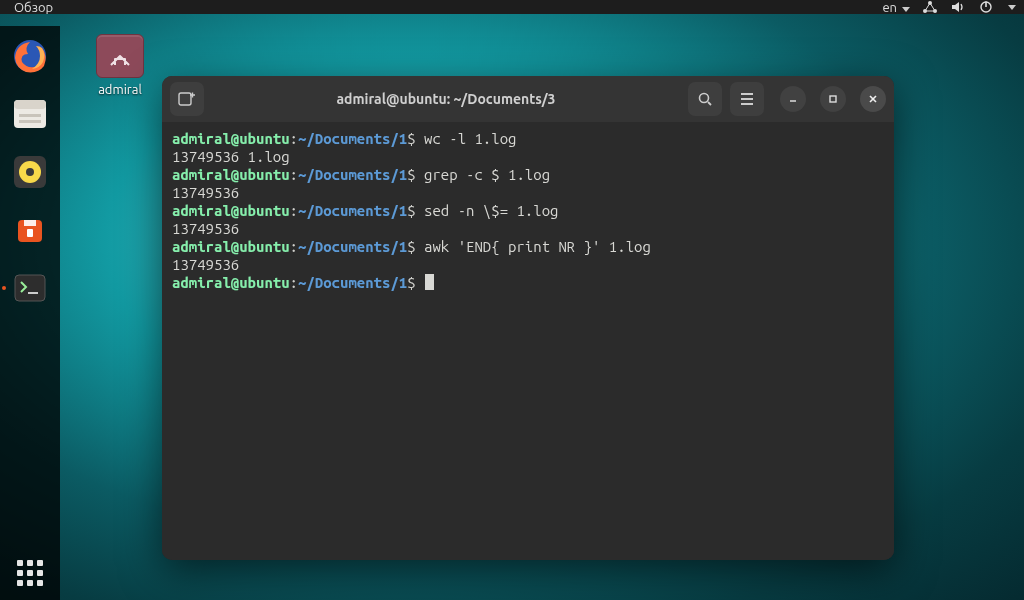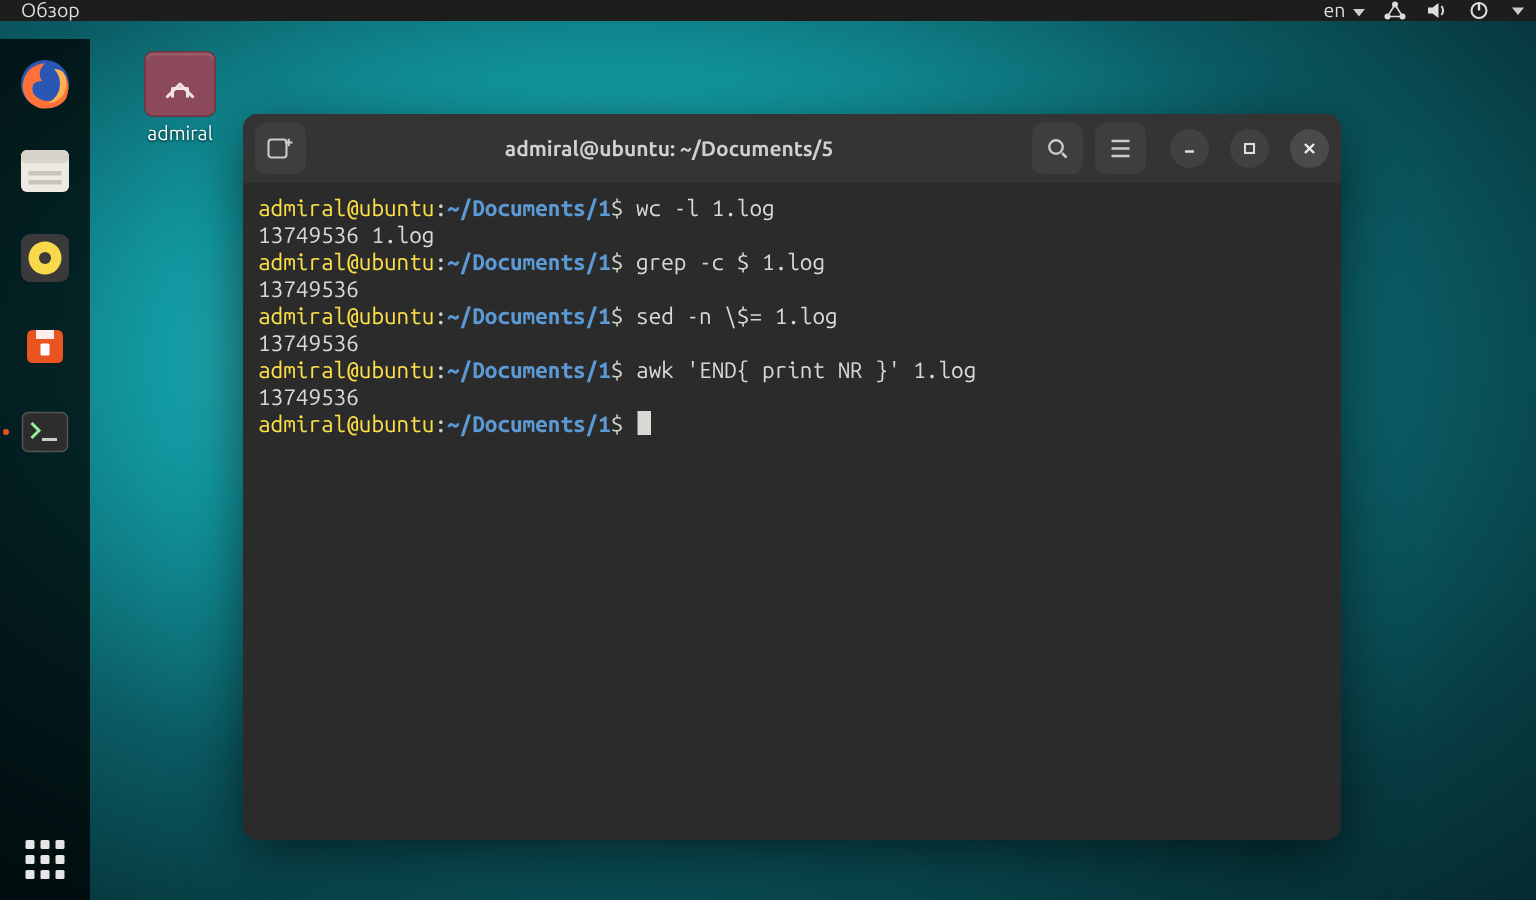--- a/index.html
+++ b/index.html
@@ -80,21 +80,21 @@
   .hbtn.close { background:#4a4a4a; }
   .term-title { flex:1; text-align:center; font-weight:600; color:#d0d0d0; }
   .term-header .wgroup { display:flex; gap:14px; margin-left:8px; }
 
   .term-body {
     flex:1; background:#2b2b2b; padding: 8px 10px;
     font-family: "Ubuntu Mono","DejaVu Sans Mono",monospace;
     font-size:15px; line-height:18px; color:#d8d8d4;
     white-space:pre;
   }
-  .pu { color:#fde047; font-weight:400; }
+  .pu { color:#86efac; font-weight:700; }
   .pp { color:#5c9ad6; font-weight:600; }
   .pc { color:#d0d0cc; }
   .cursor {
     display:inline-block; width:9px; height:16px; background:#d8d8d4;
     vertical-align:-2px; margin-left:1px;
   }
 </style>
 </head>
 <body>
 
@@ -196,21 +196,21 @@
 
 <div class="termwin">
   <div class="term-header">
     <div class="hbtn">
       <svg width="18" height="16" viewBox="0 0 18 16">
           <rect x="1" y="2" width="12" height="12" rx="2" fill="none" stroke="#ccc" stroke-width="1.4"></rect>
           <line x1="12" y1="4" x2="17" y2="4" stroke="#ccc" stroke-width="1.4"></line>
           <line x1="14.5" y1="1.5" x2="14.5" y2="6.5" stroke="#ccc" stroke-width="1.4"></line>
         </svg>
     </div>
-    <div class="term-title">admiral@ubuntu: ~/Documents/5</div>
+    <div class="term-title">admiral@ubuntu: ~/Documents/3</div>
     <div class="hbtn">
       <svg width="16" height="16" viewBox="0 0 16 16">
           <circle cx="7" cy="7" r="4.5" fill="none" stroke="#ccc" stroke-width="1.6"></circle>
           <line x1="11" y1="11" x2="14" y2="14" stroke="#ccc" stroke-width="1.8"></line>
         </svg>
     </div>
     <div class="hbtn">
       <svg width="16" height="14" viewBox="0 0 16 14">
           <line x1="2" y1="2" x2="14" y2="2" stroke="#ccc" stroke-width="1.8"></line>
           <line x1="2" y1="7" x2="14" y2="7" stroke="#ccc" stroke-width="1.8"></line>

